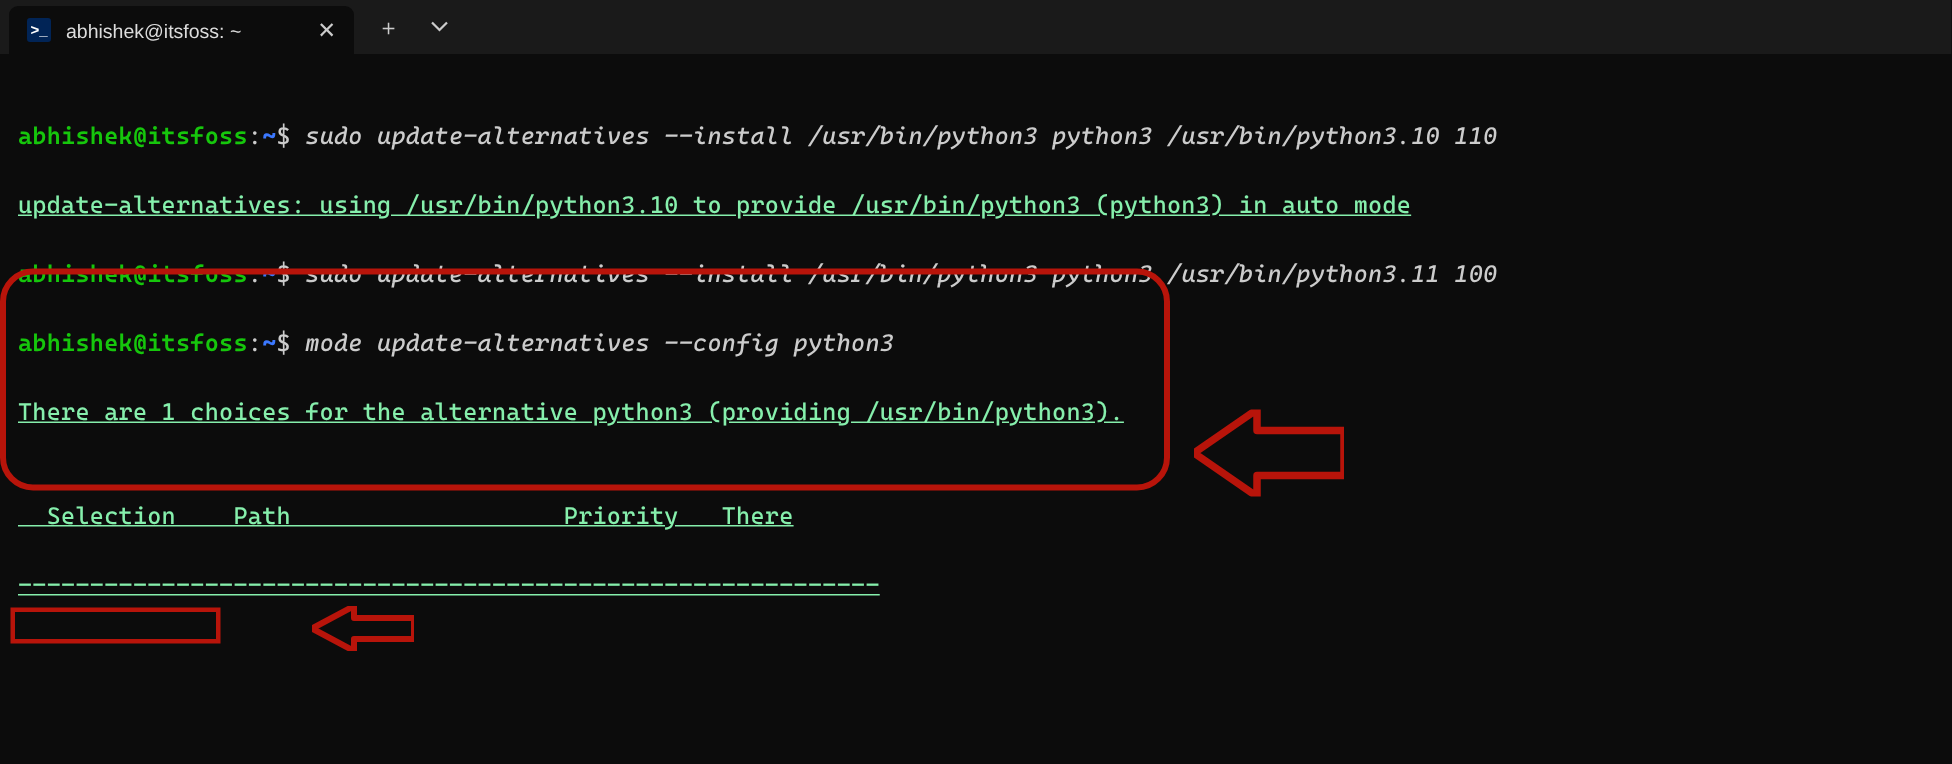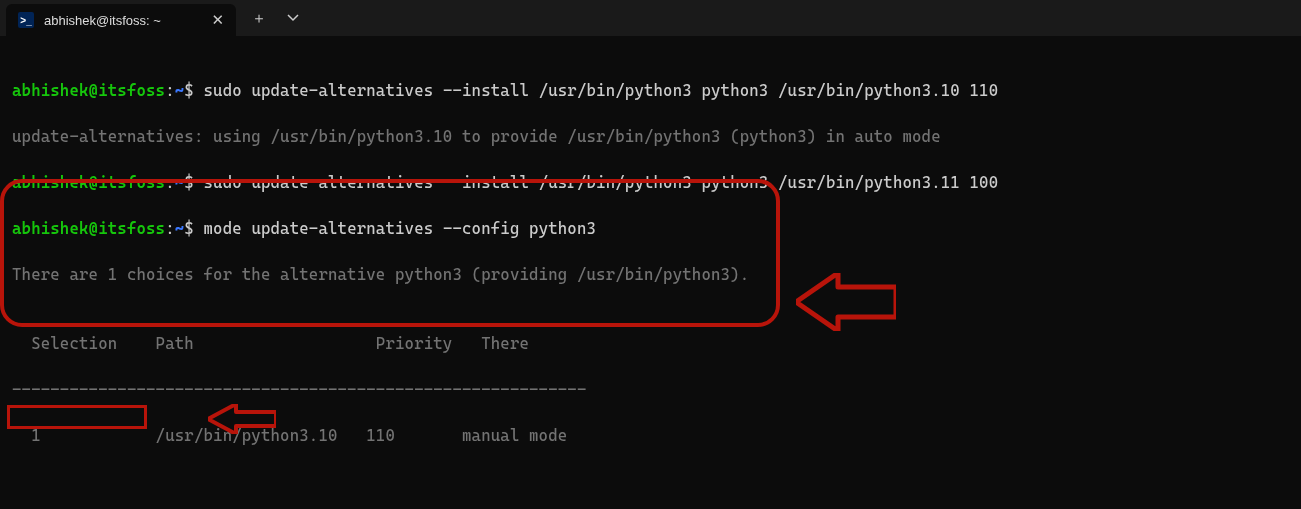--- a/index.html
+++ b/index.html
@@ -9,22 +9,22 @@
   .ps-icon { width: 16px; height: 16px; background: #012456; border-radius: 2px; display: flex; align-items: center; justify-content: center; color: #fff; font-size: 10px; font-weight: bold; }
   .tab .title { flex: 1; }
   .tab .close { color: #ccc; font-size: 15px; cursor: pointer; }
   .tb-btn { width: 34px; height: 32px; display: flex; align-items: center; justify-content: center; color: #ccc; font-size: 15px; cursor: pointer; }
   .newtab { margin-left: 6px; }
   .terminal { padding: 20px 12px 12px 12px; color: #ccc; line-height: 23px; letter-spacing: 0.2px; white-space: pre; position: relative; }
   .prompt-user { color: #16c60c; font-weight: 600; margin-top: 14px; }
   .prompt-colon { color: #ccc; }
   .prompt-tilde { color: #3b78ff; font-weight: 600; }
   .prompt-dollar { color: #ccc; }
-  .cmd { color: #ccc; }
-  .output { color: #737373; }
+  .cmd { color: #ccc; font-style: italic; }
+  .output { color: #86efac; text-decoration: underline; }
   .highlight-box1 { position: absolute; border: 4px solid #b8140a; border-radius: 22px; pointer-events: none; }
   .highlight-box2 { position: absolute; border: 3px solid #b8140a; pointer-events: none; }
   .arrow { position: absolute; pointer-events: none; }
 </style>
 </head>
 <body>
 
 <div class="titlebar">
   <div class="tab">
     <span class="ps-icon">&gt;_</span>
@@ -41,21 +41,20 @@
 
 <div class="terminal">
 <div><span class="prompt-user">abhishek@itsfoss</span><span class="prompt-colon">:</span><span class="prompt-tilde">~</span><span class="prompt-dollar">$</span><span class="cmd"> sudo update-alternatives --install /usr/bin/python3 python3 /usr/bin/python3.10 110</span></div>
 <div class="output">update-alternatives: using /usr/bin/python3.10 to provide /usr/bin/python3 (python3) in auto mode</div>
 <div><span class="prompt-user">abhishek@itsfoss</span><span class="prompt-colon">:</span><span class="prompt-tilde">~</span><span class="prompt-dollar">$</span><span class="cmd"> sudo update-alternatives --install /usr/bin/python3 python3 /usr/bin/python3.11 100</span></div>
 <div><span class="prompt-user">abhishek@itsfoss</span><span class="prompt-colon">:</span><span class="prompt-tilde">~</span><span class="prompt-dollar">$</span><span class="cmd"> mode update-alternatives --config python3</span></div>
 <div class="output">There are 1 choices for the alternative python3 (providing /usr/bin/python3).</div>
 <div class="output"></div>
 <div class="output">  Selection    Path                   Priority   There</div>
 <div class="output">------------------------------------------------------------</div>
-<div class="output">  1            /usr/bin/python3.10   110       manual mode</div>
 
 <div class="output"></div>
 
 
 
 
 
 
 
 <div class="highlight-box1" style="left:0px; top:143px; width:780px; height:148px;"></div>

